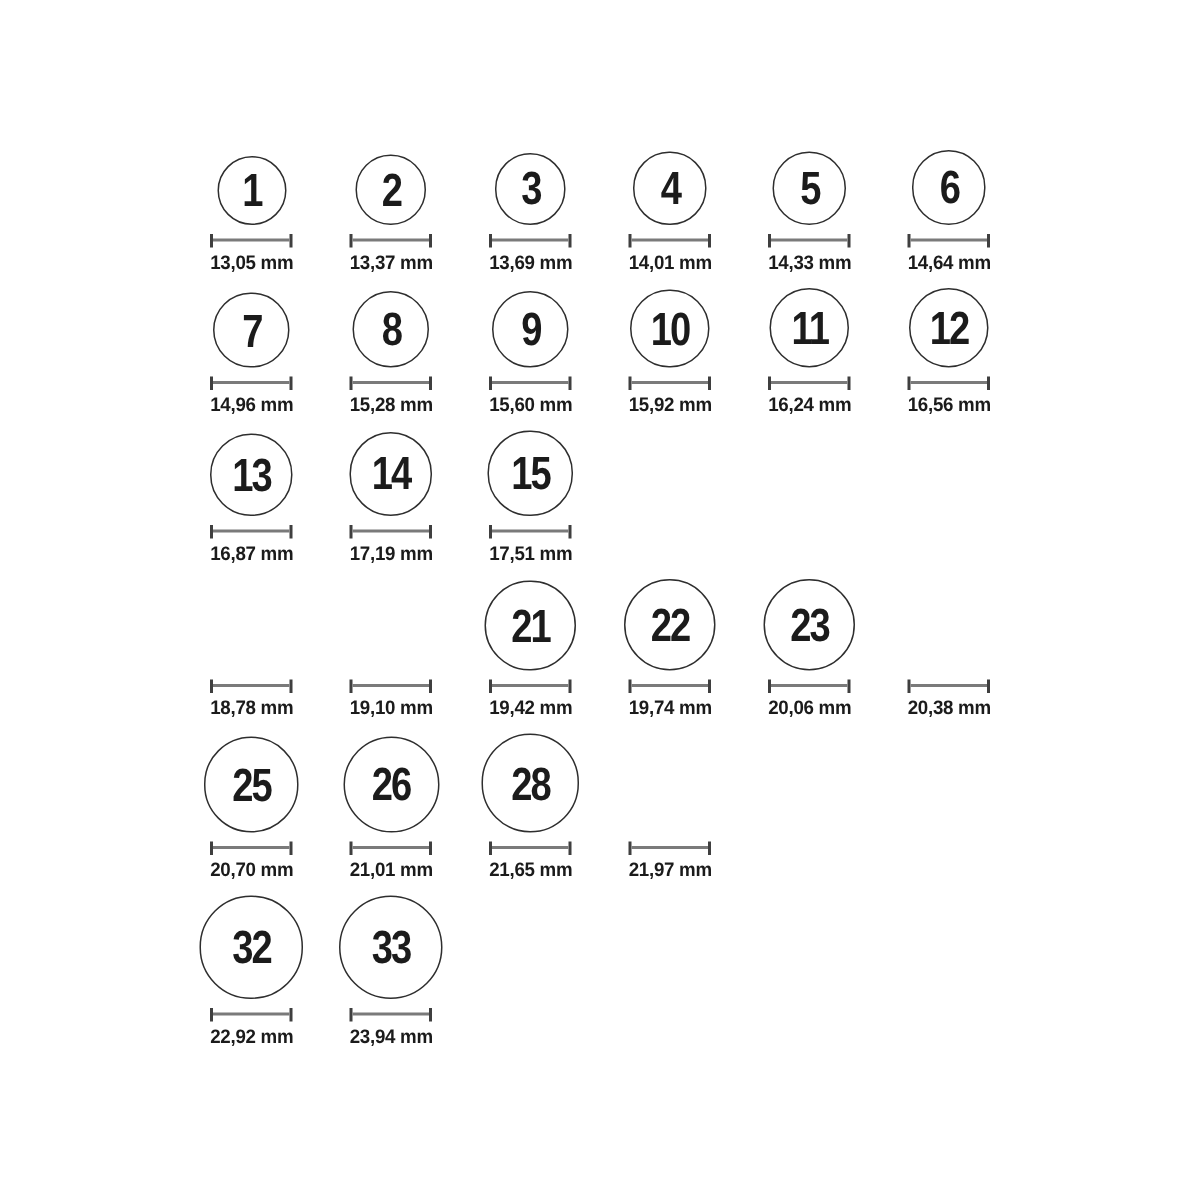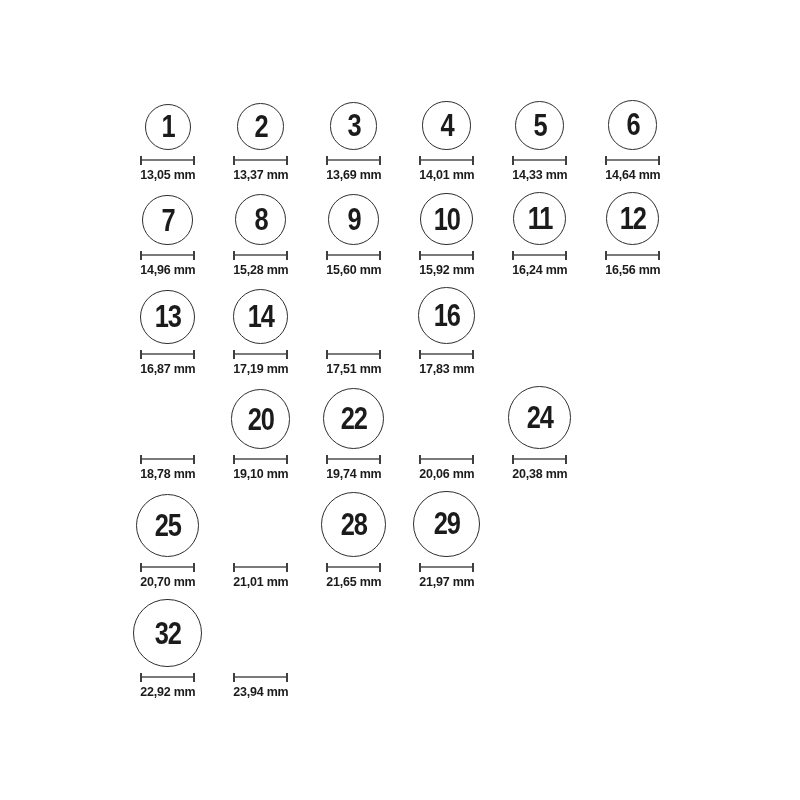--- a/index.html
+++ b/index.html
@@ -187,95 +187,98 @@
         <div class="label">16,87 mm</div>
       </div>
       <div class="cell">
         <div class="circle" style="width:55.4px;height:55.4px">
           <span class="num">14</span>
         </div>
         <div class="dim"></div>
         <div class="label">17,19 mm</div>
       </div>
       <div class="cell">
+        <div class="circle" style="width:56.1px;height:56.1px">
+          <span class="num">15</span>
+        </div>
         <div class="dim"></div>
         <div class="label">17,51 mm</div>
       </div>
-      <div class="cell">
-        <div class="circle" style="width:56.8px;height:56.8px">
-          <span class="num">16</span>
-        </div>
-        <div class="dim"></div>
-        <div class="label">17,83 mm</div>
-      </div>
     </div>
     <div class="row">
       <div class="cell">
         <div class="dim"></div>
         <div class="label">18,78 mm</div>
       </div>
       <div class="cell">
-        <div class="circle" style="width:59.7px;height:59.7px">
-          <span class="num">20</span>
-        </div>
         <div class="dim"></div>
         <div class="label">19,10 mm</div>
+      </div>
+      <div class="cell">
+        <div class="circle" style="width:60.4px;height:60.4px">
+          <span class="num">21</span>
+        </div>
+        <div class="dim"></div>
+        <div class="label">19,42 mm</div>
       </div>
       <div class="cell">
         <div class="circle" style="width:61.1px;height:61.1px">
           <span class="num">22</span>
         </div>
         <div class="dim"></div>
         <div class="label">19,74 mm</div>
       </div>
       <div class="cell">
+        <div class="circle" style="width:61.8px;height:61.8px">
+          <span class="num">23</span>
+        </div>
         <div class="dim"></div>
         <div class="label">20,06 mm</div>
       </div>
       <div class="cell">
-        <div class="circle" style="width:62.6px;height:62.6px">
-          <span class="num">24</span>
-        </div>
         <div class="dim"></div>
         <div class="label">20,38 mm</div>
       </div>
     </div>
     <div class="row">
       <div class="cell">
         <div class="circle" style="width:63.3px;height:63.3px">
           <span class="num">25</span>
         </div>
         <div class="dim"></div>
         <div class="label">20,70 mm</div>
       </div>
       <div class="cell">
+        <div class="circle" style="width:64.0px;height:64.0px">
+          <span class="num">26</span>
+        </div>
         <div class="dim"></div>
         <div class="label">21,01 mm</div>
       </div>
       <div class="cell">
         <div class="circle" style="width:65.4px;height:65.4px">
           <span class="num">28</span>
         </div>
         <div class="dim"></div>
         <div class="label">21,65 mm</div>
       </div>
       <div class="cell">
-        <div class="circle" style="width:66.2px;height:66.2px">
-          <span class="num">29</span>
-        </div>
         <div class="dim"></div>
         <div class="label">21,97 mm</div>
       </div>
     </div>
     <div class="row">
       <div class="cell">
         <div class="circle" style="width:68.3px;height:68.3px">
           <span class="num">32</span>
         </div>
         <div class="dim"></div>
         <div class="label">22,92 mm</div>
       </div>
       <div class="cell">
+        <div class="circle" style="width:69.0px;height:69.0px">
+          <span class="num">33</span>
+        </div>
         <div class="dim"></div>
         <div class="label">23,94 mm</div>
       </div>
     </div>
   </div>
 
 </body></html>

